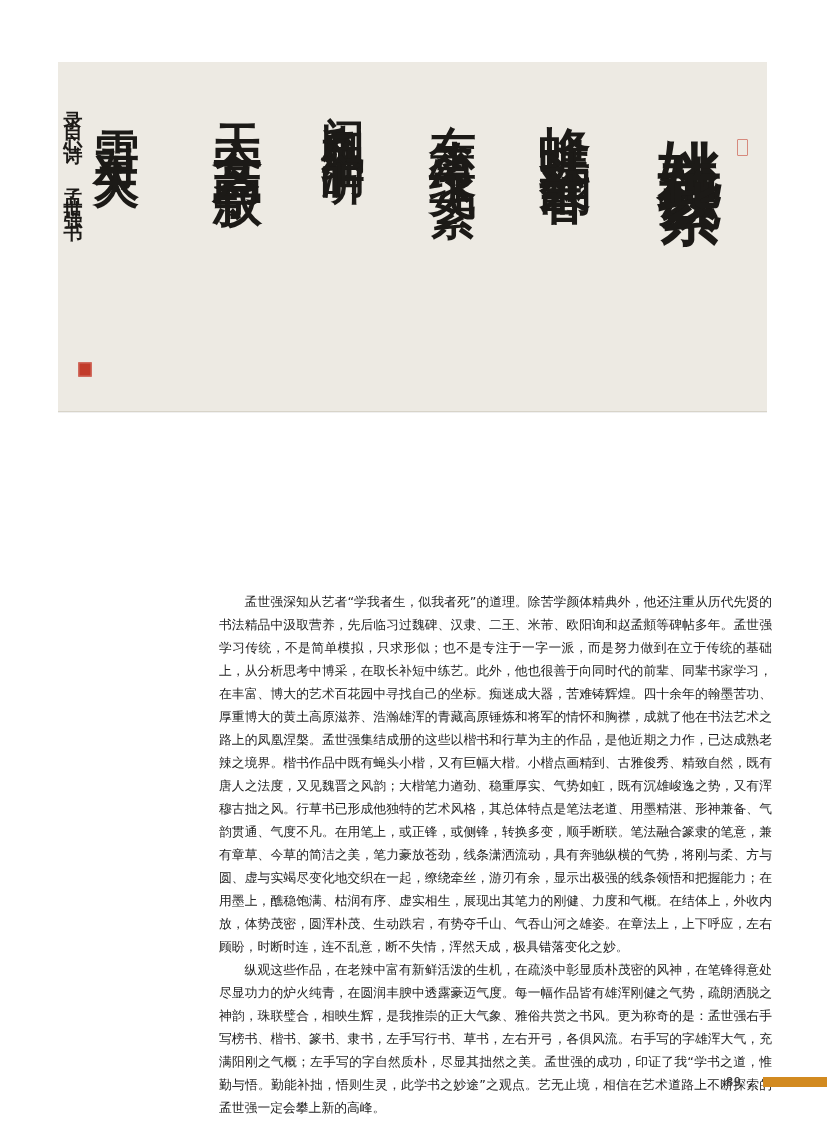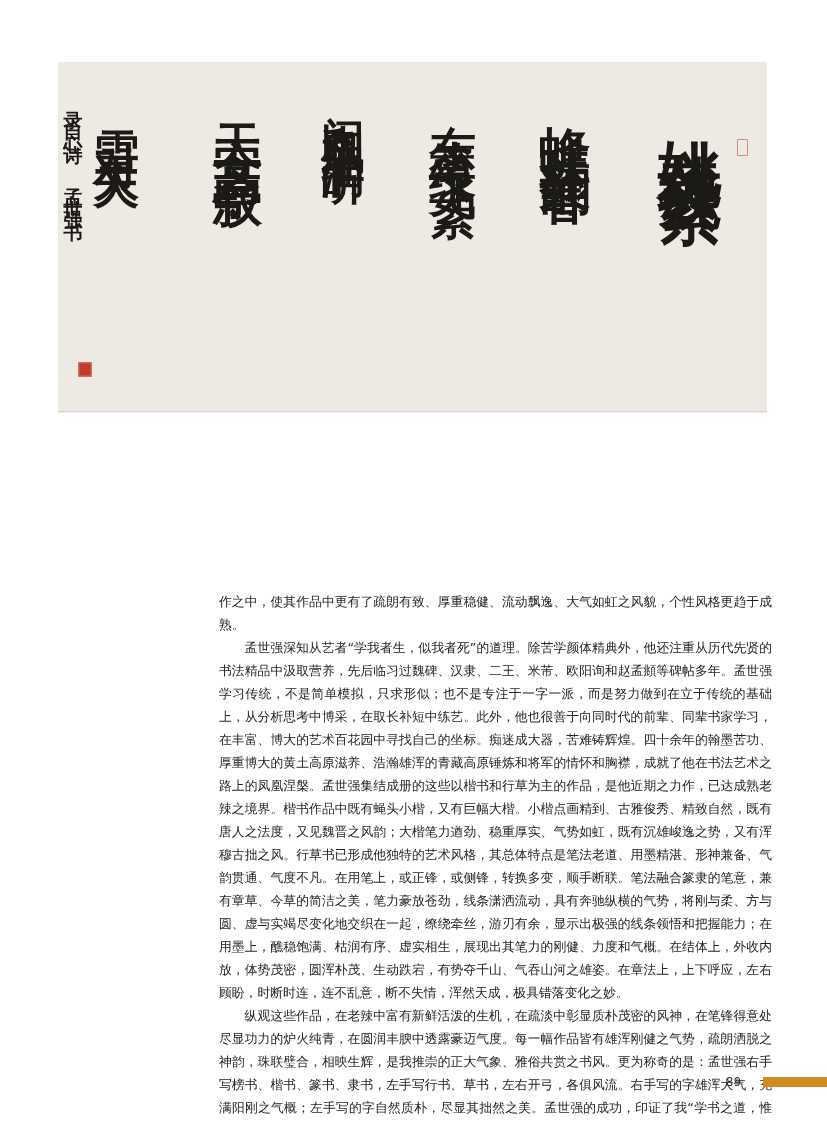--- a/index.html
+++ b/index.html
@@ -75,21 +75,20 @@
     <div class="cal-col c3">东篱绿飞絮</div>
     <div class="cal-col c4">闲和风细润听</div>
     <div class="cal-col c5">天安高亭叙</div>
     <div class="cal-col c6">雪对大天</div>
     <div class="cal-col c7">录自心诗 孟世强书</div>
     <span class="seal seal-top"></span>
     <span class="seal seal-bottom"></span>
   </figure>
 
   <article class="article">
-    <p class="no-indent">作之中，使其作品中更有了疏朗有致、厚重稳健、流动飘逸、大气如虹之风貌，个性风格更趋于成熟。</p>
     <p>孟世强深知从艺者“学我者生，似我者死”的道理。除苦学颜体精典外，他还注重从历代先贤的书法精品中汲取营养，先后临习过魏碑、汉隶、二王、米芾、欧阳询和赵孟頫等碑帖多年。孟世强学习传统，不是简单模拟，只求形似；也不是专注于一字一派，而是努力做到在立于传统的基础上，从分析思考中博采，在取长补短中练艺。此外，他也很善于向同时代的前辈、同辈书家学习，在丰富、博大的艺术百花园中寻找自己的坐标。痴迷成大器，苦难铸辉煌。四十余年的翰墨苦功、厚重博大的黄土高原滋养、浩瀚雄浑的青藏高原锤炼和将军的情怀和胸襟，成就了他在书法艺术之路上的凤凰涅槃。孟世强集结成册的这些以楷书和行草为主的作品，是他近期之力作，已达成熟老辣之境界。楷书作品中既有蝇头小楷，又有巨幅大楷。小楷点画精到、古雅俊秀、精致自然，既有唐人之法度，又见魏晋之风韵；大楷笔力遒劲、稳重厚实、气势如虹，既有沉雄峻逸之势，又有浑穆古拙之风。行草书已形成他独特的艺术风格，其总体特点是笔法老道、用墨精湛、形神兼备、气韵贯通、气度不凡。在用笔上，或正锋，或侧锋，转换多变，顺手断联。笔法融合篆隶的笔意，兼有章草、今草的简洁之美，笔力豪放苍劲，线条潇洒流动，具有奔驰纵横的气势，将刚与柔、方与圆、虚与实竭尽变化地交织在一起，缭绕牵丝，游刃有余，显示出极强的线条领悟和把握能力；在用墨上，醮稳饱满、枯润有序、虚实相生，展现出其笔力的刚健、力度和气概。在结体上，外收内放，体势茂密，圆浑朴茂、生动跌宕，有势夺千山、气吞山河之雄姿。在章法上，上下呼应，左右顾盼，时断时连，连不乱意，断不失情，浑然天成，极具错落变化之妙。</p>
     <p>纵观这些作品，在老辣中富有新鲜活泼的生机，在疏淡中彰显质朴茂密的风神，在笔锋得意处尽显功力的炉火纯青，在圆润丰腴中透露豪迈气度。每一幅作品皆有雄浑刚健之气势，疏朗洒脱之神韵，珠联璧合，相映生辉，是我推崇的正大气象、雅俗共赏之书风。更为称奇的是：孟世强右手写榜书、楷书、篆书、隶书，左手写行书、草书，左右开弓，各俱风流。右手写的字雄浑大气，充满阳刚之气概；左手写的字自然质朴，尽显其拙然之美。孟世强的成功，印证了我“学书之道，惟勤与悟。勤能补拙，悟则生灵，此学书之妙途”之观点。艺无止境，相信在艺术道路上不断探索的孟世强一定会攀上新的高峰。</p>
   </article>
 
   <span class="page-number">89</span>
   <span class="footer-bar"></span>
 
 </div>
 
 </body></html>

